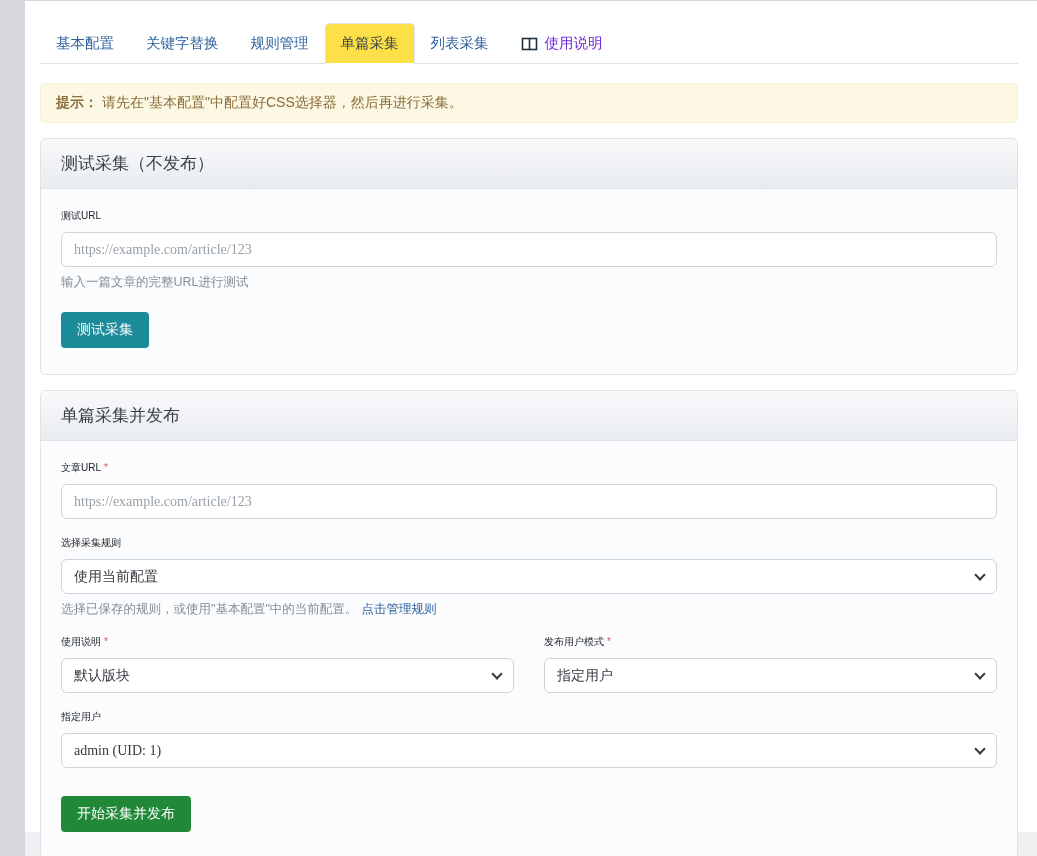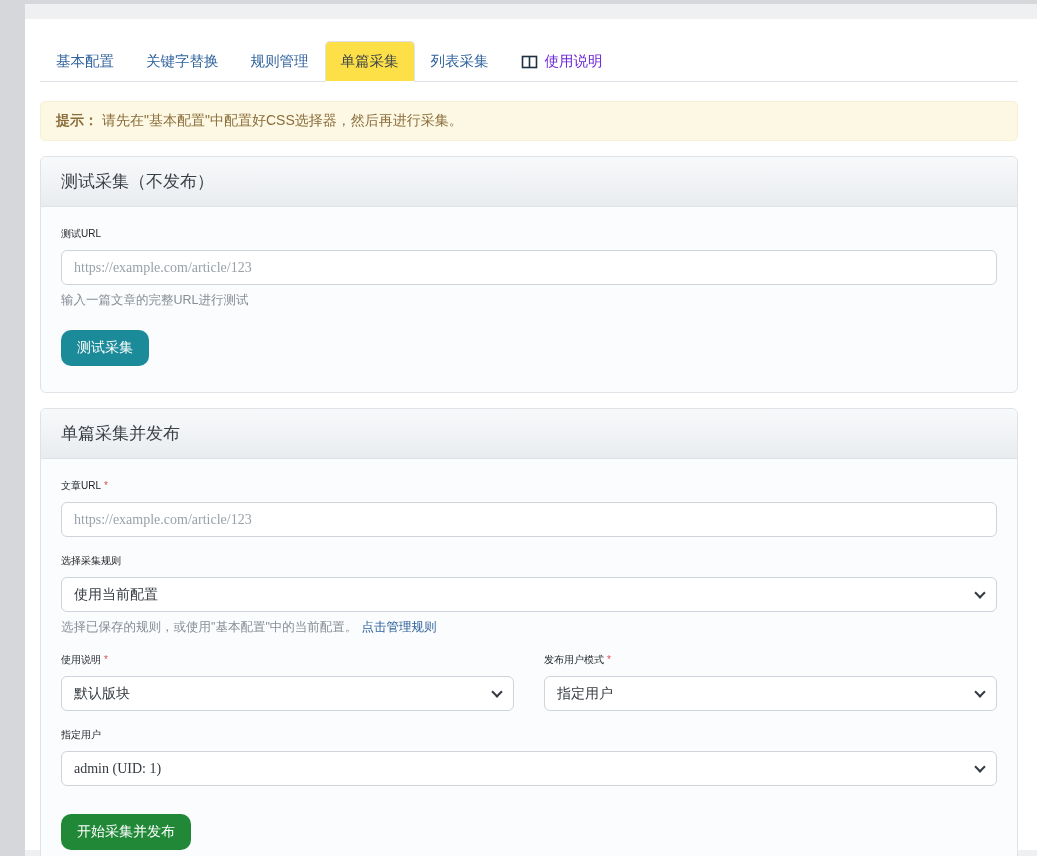--- a/index.html
+++ b/index.html
@@ -4,21 +4,21 @@
 <style>
   * { margin:0; padding:0; box-sizing:border-box; }
   html,body { width:1037px; height:856px; }
   body {
     font-family:"Liberation Sans","DejaVu Sans",sans-serif;
     font-size:14px; color:#212529;
     background:#eef0f2; position:relative; overflow:hidden;
   }
   .edge-left { position:absolute; left:0; top:0; width:25px; height:856px; background:#d5d7da; }
   .edge-top  { position:absolute; left:0; top:0; width:1037px; height:4px; background:#d5d7da; }
-  .panel { position:absolute; left:25px; top:19px; width:1012px; height:831px; background:#ffffff; }
+  .panel { position:absolute; left:25px; top:1px; width:1012px; height:831px; background:#ffffff; }
   .container { margin:0 19px 0 15px; }
 
   
   .nav-tabs { display:flex; align-items:flex-end; margin-top:22px; border-bottom:1px solid #dee2e6; list-style:none; }
   .nav-tabs .tab {
     display:flex; align-items:center; gap:7px;
     padding:10px 15px; margin-bottom:-1px;
     color:#30639e; cursor:pointer; text-decoration:none;
     font-size:14.5px; border:1px solid transparent; border-radius:5px 5px 0 0;
     white-space:nowrap;
@@ -67,21 +67,21 @@
   .chevron {
     position:absolute; right:13px; top:12px; width:8px; height:8px;
     border-right:2px solid #343a40; border-bottom:2px solid #343a40;
     transform:rotate(45deg); pointer-events:none;
   }
 
   .row2 { display:flex; gap:30px; }
   .row2 .col { flex:1; }
 
   .btn {
-    display:inline-block; border:none; border-radius:10px;
+    display:inline-block; border:none; border-radius:4px;
     padding:9px 16px; font-size:14px; color:#ffffff; cursor:pointer;
     font-family:inherit;
   }
   .btn-teal  { background:#1b8a99; margin-top:4px; }
   .btn-green { background:#218838; margin-top:11px; }
 </style>
 </head>
 <body>
 
 <div class="edge-top"></div>

